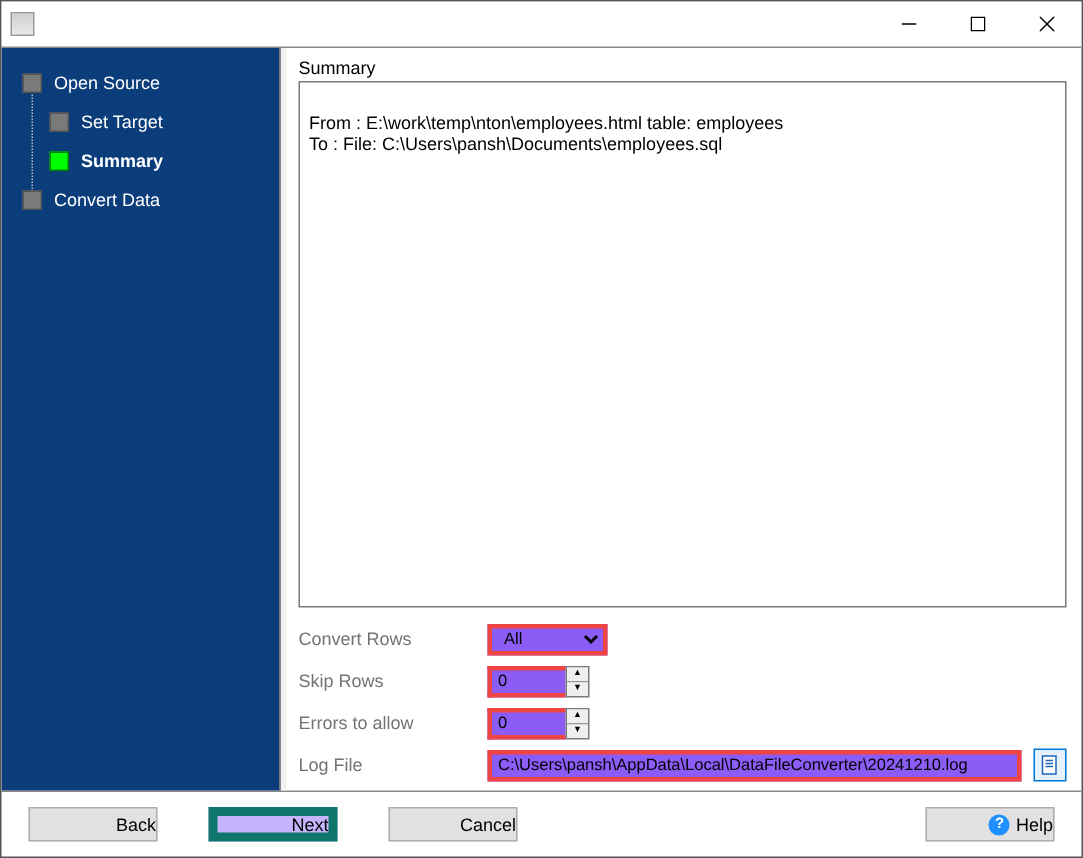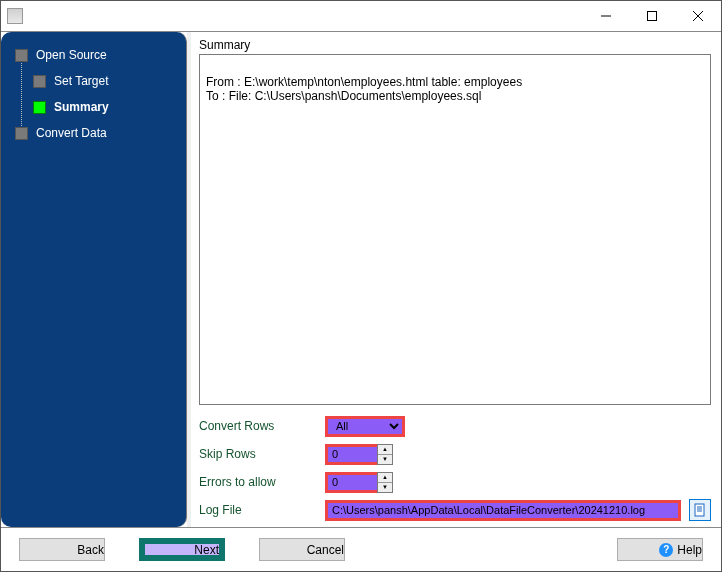--- a/index.html
+++ b/index.html
@@ -38,21 +38,20 @@
       height: 496px;
       border-top: 1px solid #888;
     }
     .sidebar {
       width: 192px;
       background: #0a3d7a;
       color: #fff;
       padding-top: 10px;
       border-right: 1px solid #777;
       position: relative;
-      border-radius: 10px;
     }
     .step {
       display: flex;
       align-items: center;
       padding: 6px 0 6px 14px;
       font-size: 12px;
       position: relative;
     }
     .step.sub { padding-left: 32px; }
     .step-box {
@@ -97,21 +96,21 @@
     }
     .form-row {
       display: flex;
       align-items: center;
       margin-bottom: 6px;
       height: 22px;
     }
     .form-label {
       width: 126px;
       font-size: 12px;
-      color: #14532d;
+      color: #737373;
     }
     select, input[type="text"] {
       height: 21px;
       border: 3px solid #ef4444;
       font-size: 11px;
       padding: 0 4px;
       background: #8b5cf6;
     }
     select { width: 80px; }
     .spinner {

